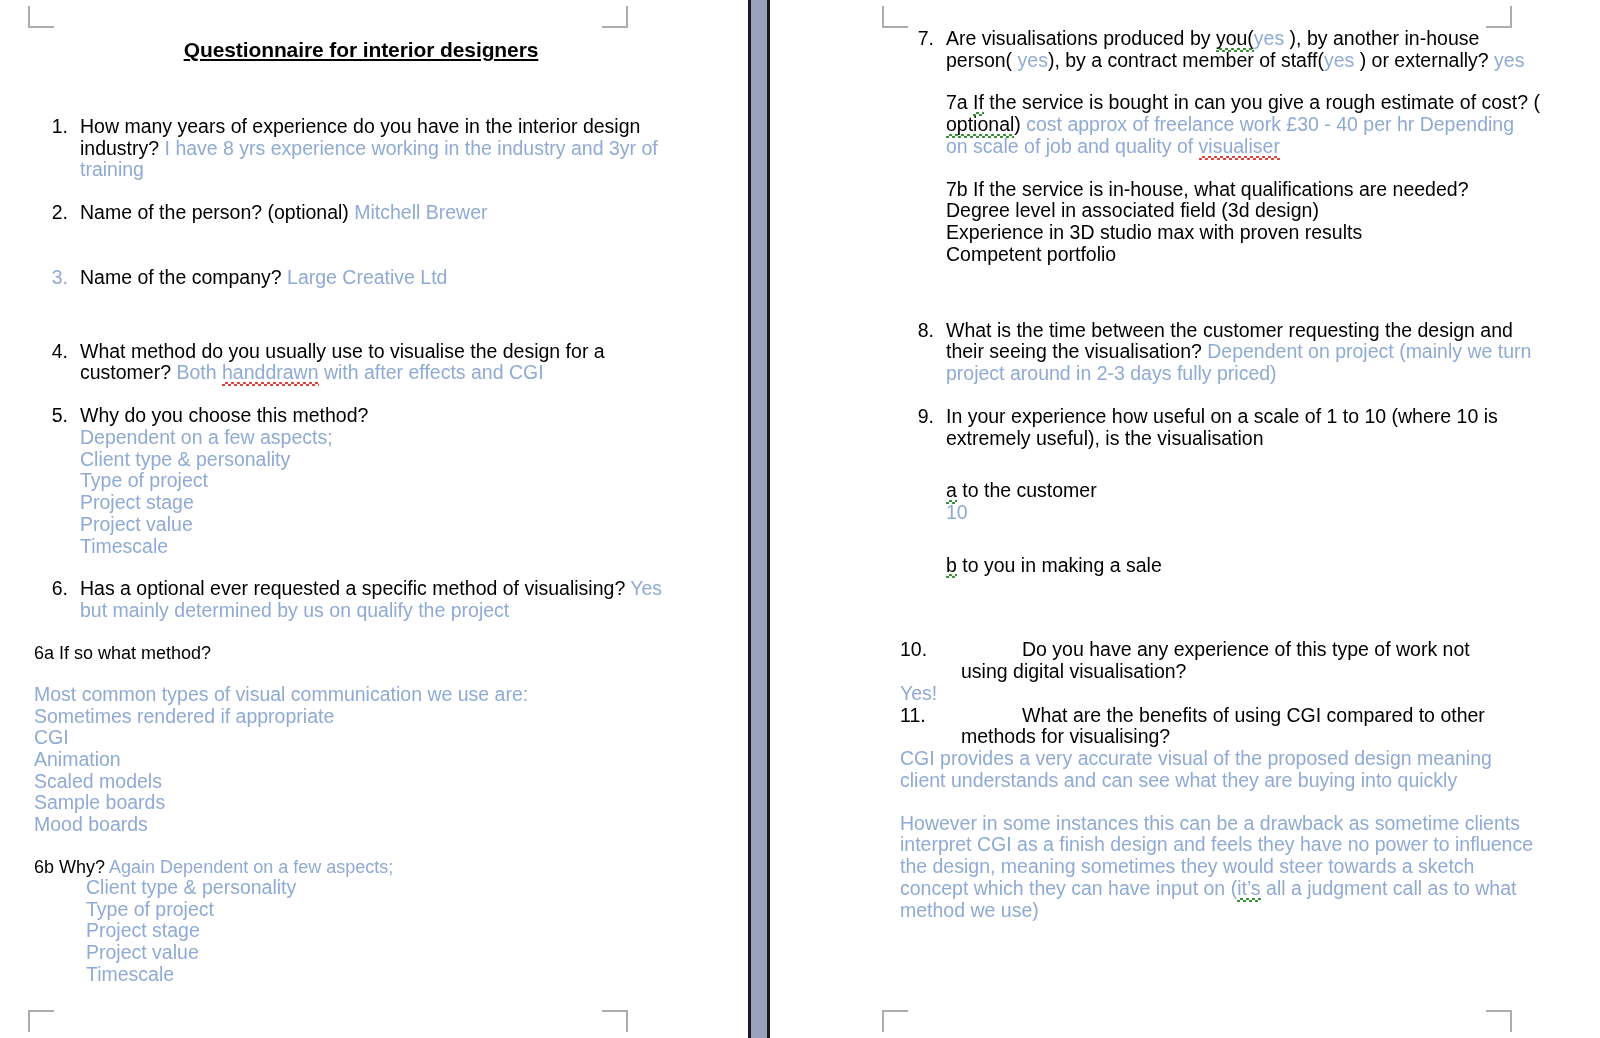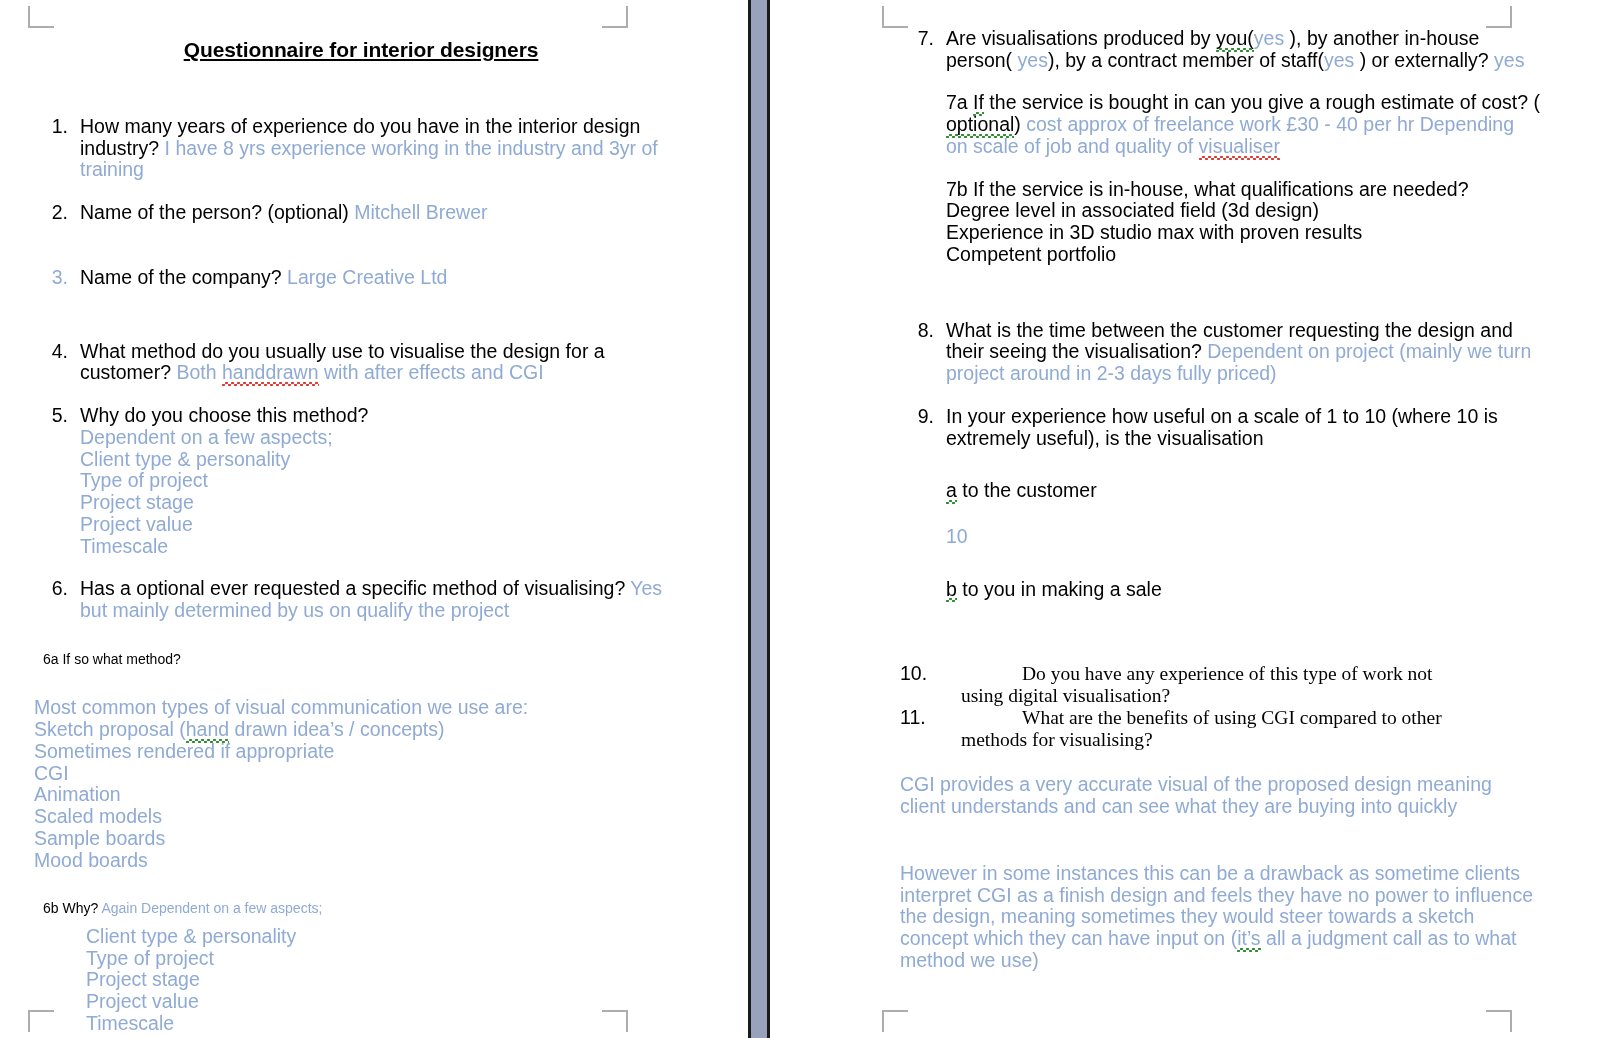--- a/index.html
+++ b/index.html
@@ -100,40 +100,40 @@
     text-align: right;
     color: #000000;
   }
   .q .num.blue { color: #8faad4; }
   .q .body {
     display: block;
     margin-left: 46px;
   }
   
   .q.wide .num { width: 44px; text-align: left; }
-  .q.wide .body { margin-left: 122px; font-family: Liberation Serif, serif; }
+  .q.wide .body { margin-left: 122px; }
   .q.wide .body.cont { margin-left: 61px; }
 
   .ans { color: #8faad4; }
 
   
   .free {
     font-size: 19.5px;
     line-height: 1.115;
     color: #000000;
     margin: 0;
   }
   .free.indent { margin-left: 46px; }
-  .free.ans { color: #8faad4; margin-top: 24px; }
+  .free.ans { color: #8faad4; }
 
   .sub-label {
-    font-size: 14px;
+    font-size: 18px;
     line-height: 1.115;
     color: #000000;
-    margin: 9px;
+    margin: 0;
   }
 
   .list-ans {
     color: #8faad4;
     font-size: 19.5px;
     line-height: 1.115;
     margin: 0;
   }
   .list-ans.ind { margin-left: 46px; }
   .list-ans.ind2 { margin-left: 52px; }
@@ -255,21 +255,20 @@
         </span>
       </div>
 
       <div class="spacer-m"></div>
 
       <div class="sub-label">6a If so what method?</div>
 
       <div class="spacer-m"></div>
 
       <div class="list-ans">Most common types of visual communication we use are:</div>
-      <div class="list-ans"><span>Sketch proposal (</span><span class="sq-green"> hand</span><span> drawn idea’s / concepts)</span></div>
       <div class="list-ans">Sometimes rendered if appropriate</div>
       <div class="list-ans">CGI</div>
       <div class="list-ans">Animation</div>
       <div class="list-ans">Scaled models</div>
       <div class="list-ans">Sample boards</div>
       <div class="list-ans">Mood boards</div>
 
       <div class="spacer-m"></div>
 
       <div class="sub-label"><span>6b Why?</span>
@@ -341,20 +340,21 @@
       <div class="spacer-xl"></div>
       <div class="spacer-m"></div>
 
       <div class="q wide">
         <span class="num">10.</span>
         <span class="body">Do you have any experience of this type of work not</span>
       </div>
       <div class="q wide">
         <span class="body cont">using digital visualisation?</span>
       </div>
+      <div class="free ans">Yes!</div>
 
       <div class="q wide">
         <span class="num">11.</span>
         <span class="body">What are the benefits of using CGI compared to other</span>
       </div>
       <div class="q wide">
         <span class="body cont">methods for visualising?</span>
       </div>
 
       <div class="free ans">CGI provides a very accurate visual of the proposed design meaning client understands and can see what they are buying into quickly</div>

